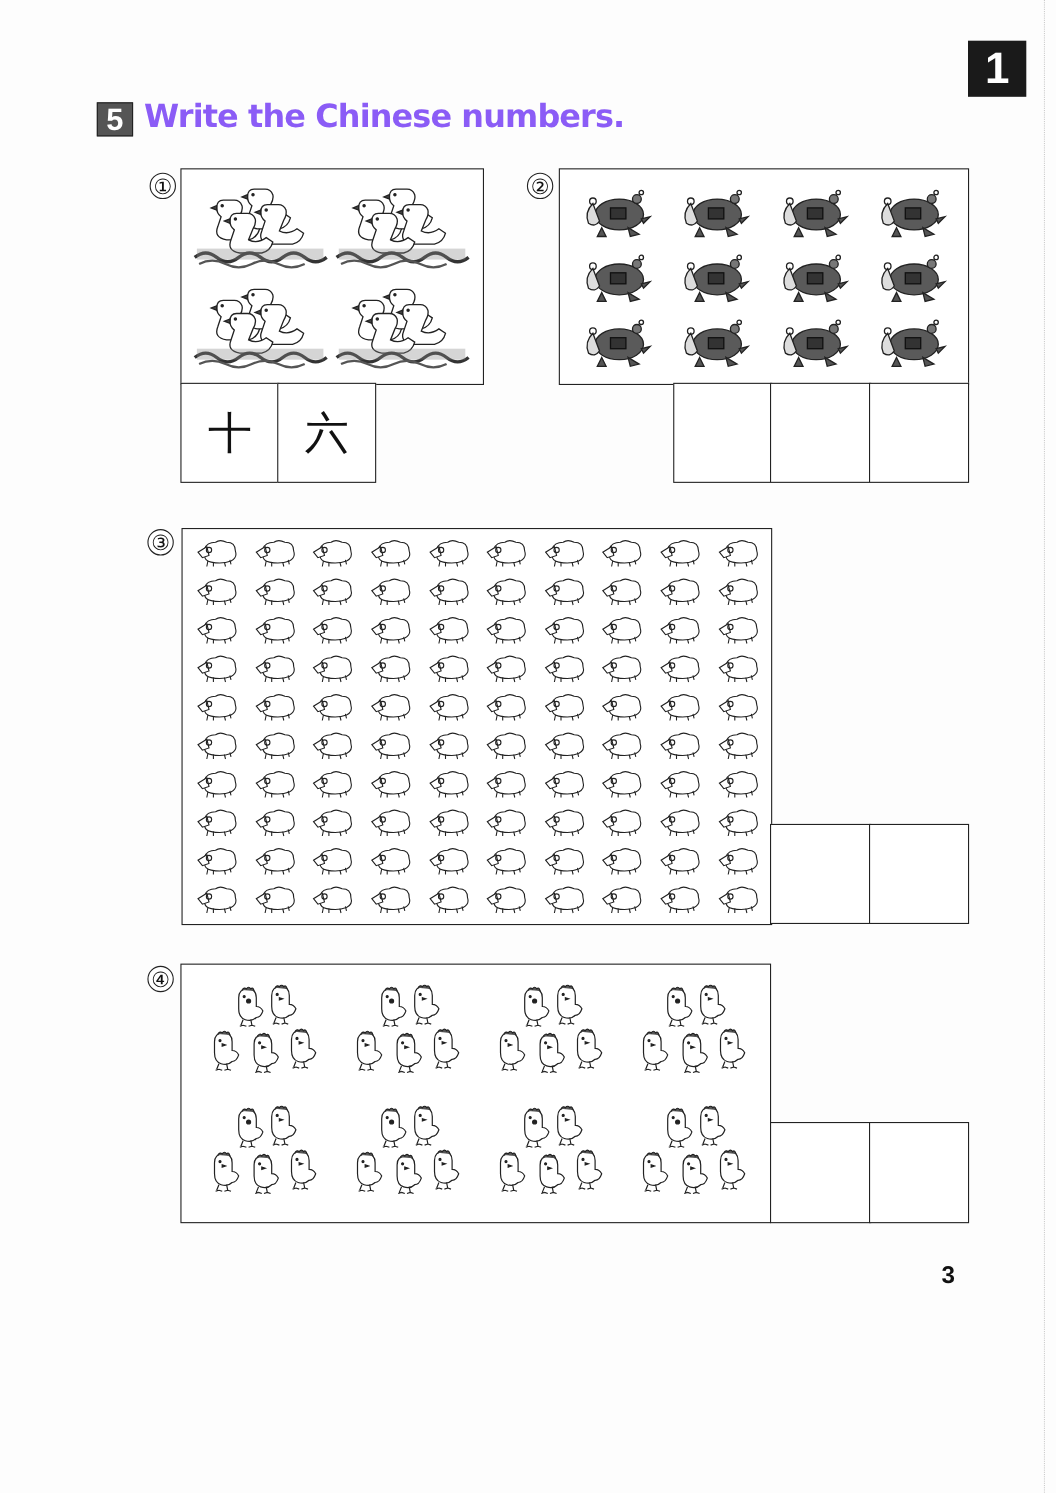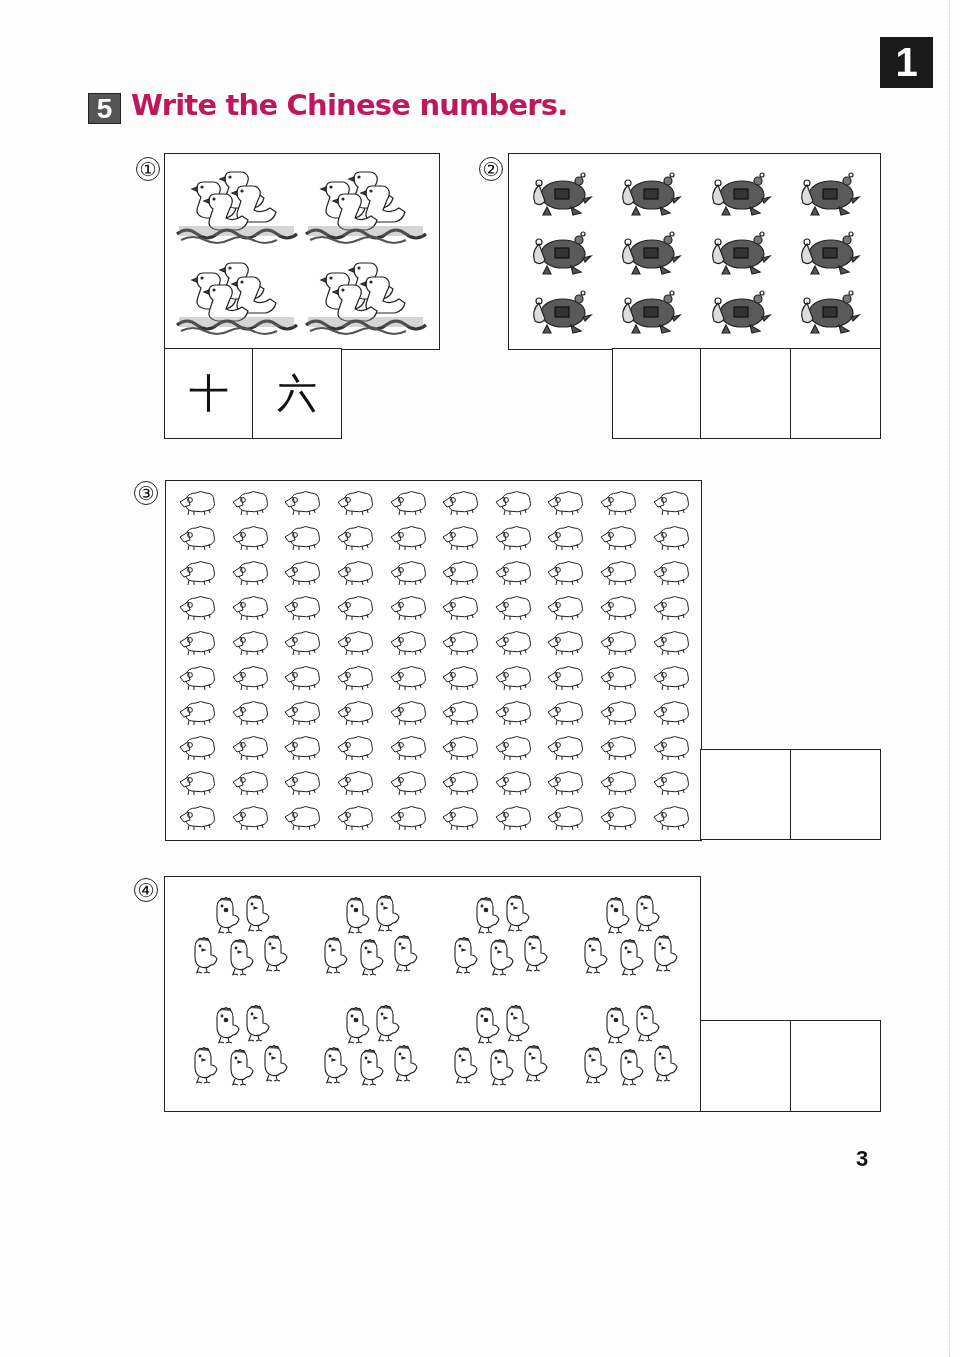--- a/index.html
+++ b/index.html
@@ -14,21 +14,21 @@
     display: flex; align-items: center; justify-content: center;
   }
   .ex-badge {
     left: 88px; top: 93px; width: 33px; height: 31px; background: #555;
     color: #fff; font: bold 28px "Liberation Sans", sans-serif;
     display: flex; align-items: center; justify-content: center;
     border: 1px solid #222; box-sizing: border-box;
   }
   .title {
     left: 131px; top: 88px; font: bold 29px "DejaVu Sans", sans-serif;
-    letter-spacing: -0.8px; color: #be185d;
+    letter-spacing: -0.8px; color: #8b5cf6;
   }
   .qnum {
     width: 24px; height: 24px; border: 1.5px solid #222; border-radius: 50%;
     font: 19px "DejaVu Serif", serif; display: flex; align-items: center;
     justify-content: center; box-sizing: border-box; background: #fff;
   }
   .picbox { border: 1.5px solid #222; box-sizing: border-box; background: #fff; }
   .ansbox {
     border: 1.5px solid #222; box-sizing: border-box; background: #fff;
     display: flex; align-items: center; justify-content: center;

